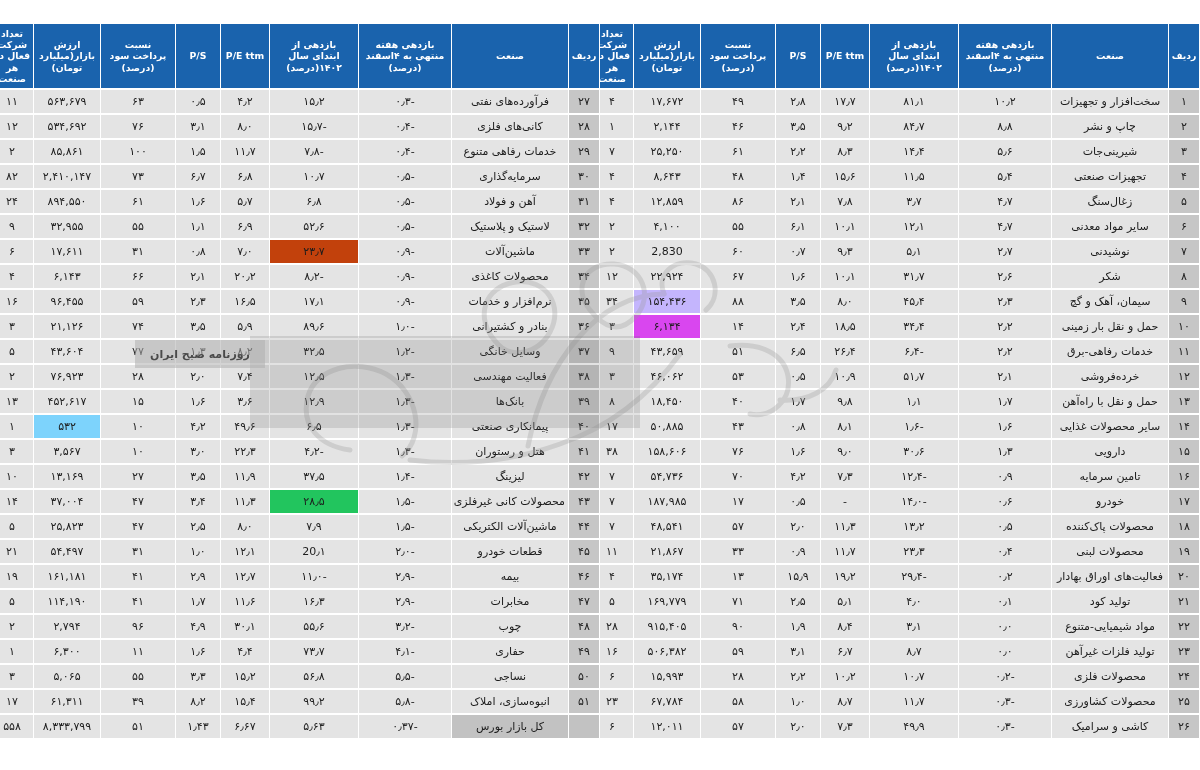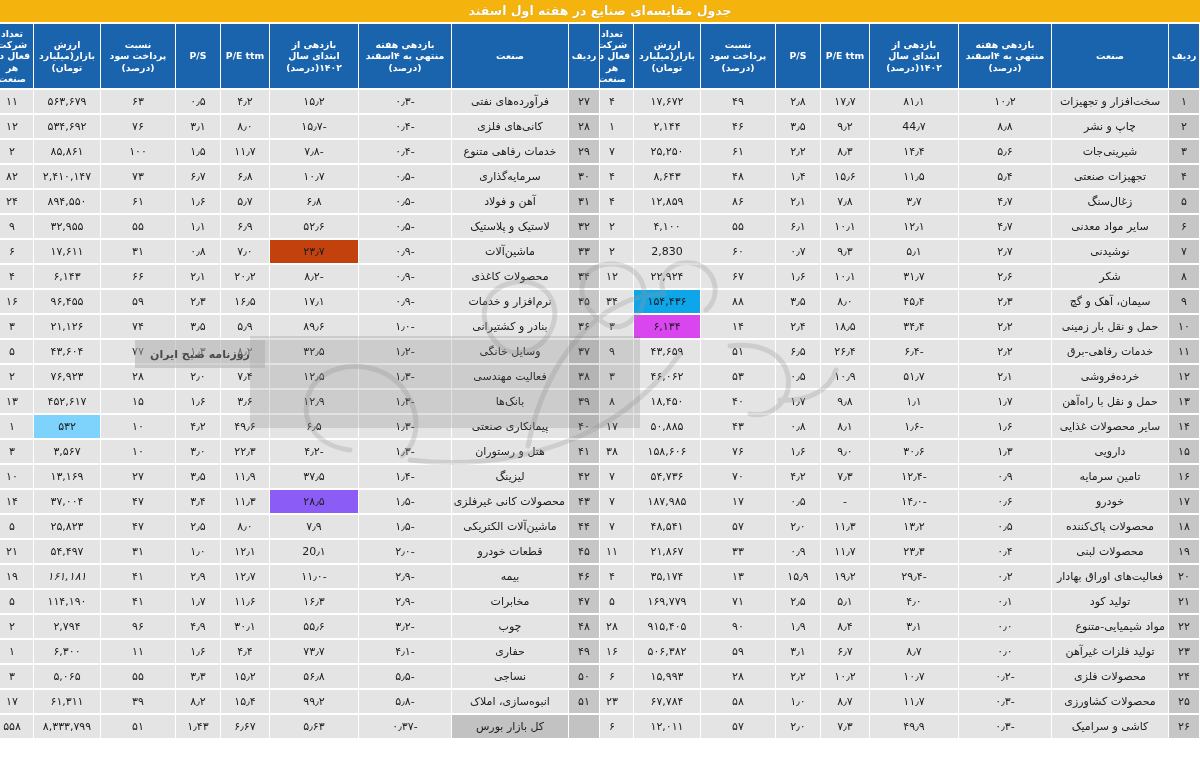--- a/index.html
+++ b/index.html
@@ -177,23 +177,20 @@
     align-items: center;
     justify-content: center;
     pointer-events: none;
   }
 </style>
 </head>
 <body>
 
 <div id="page">
 
-  <div id="title-bar" style="background: rgb(245, 179, 13);">
-    <span class="title-text">جدول مقایسه‌ای صنایع در هفته اول اسفند</span>
-  </div>
 
   <div id="tables">
 
     <div class="half right-half">
       <table class="grid">
         <colgroup>
           <col class="w-rank">
             <col class="w-name">
             <col class="w-wk">
             <col class="w-ytd">
@@ -245,21 +242,21 @@
               <td style="background: rgb(228, 228, 228); color: rgb(28, 28, 28);">۱۷٫۷</td>
               <td style="background: rgb(228, 228, 228); color: rgb(28, 28, 28);">۲٫۸</td>
               <td style="background: rgb(228, 228, 228); color: rgb(28, 28, 28);">۴۹</td>
               <td style="background: rgb(228, 228, 228); color: rgb(28, 28, 28);">۱۷,۶۷۲</td>
               <td style="background: rgb(228, 228, 228); color: rgb(28, 28, 28);">۴</td>
             </tr>
             <tr>
               <td class="c-rank" style="background: rgb(198, 198, 198); color: rgb(28, 28, 28);">۲</td>
               <td class="c-name" style="background: rgb(228, 228, 228); color: rgb(28, 28, 28);">چاپ و نشر</td>
               <td style="background: rgb(228, 228, 228); color: rgb(28, 28, 28);">۸٫۸</td>
-              <td style="background: rgb(228, 228, 228); color: rgb(28, 28, 28);">44٫۷</td>
+              <td style="background: rgb(228, 228, 228); color: rgb(28, 28, 28);">۸۴٫۷</td>
               <td style="background: rgb(228, 228, 228); color: rgb(28, 28, 28);">۹٫۲</td>
               <td style="background: rgb(228, 228, 228); color: rgb(28, 28, 28);">۳٫۵</td>
               <td style="background: rgb(228, 228, 228); color: rgb(28, 28, 28);">۴۶</td>
               <td style="background: rgb(228, 228, 228); color: rgb(28, 28, 28);">۲,۱۴۴</td>
               <td style="background: rgb(228, 228, 228); color: rgb(28, 28, 28);">۱</td>
             </tr>
             <tr>
               <td class="c-rank" style="background: rgb(198, 198, 198); color: rgb(28, 28, 28);">۳</td>
               <td class="c-name" style="background: rgb(228, 228, 228); color: rgb(28, 28, 28);">شیرینی‌جات</td>
               <td style="background: rgb(228, 228, 228); color: rgb(28, 28, 28);">۵٫۶</td>
@@ -326,21 +323,21 @@
               <td style="background: rgb(228, 228, 228); color: rgb(28, 28, 28);">۱۲</td>
             </tr>
             <tr>
               <td class="c-rank" style="background: rgb(198, 198, 198); color: rgb(28, 28, 28);">۹</td>
               <td class="c-name" style="background: rgb(228, 228, 228); color: rgb(28, 28, 28);">سیمان، آهک و گچ</td>
               <td style="background: rgb(228, 228, 228); color: rgb(28, 28, 28);">۲٫۳</td>
               <td style="background: rgb(228, 228, 228); color: rgb(28, 28, 28);">۴۵٫۴</td>
               <td style="background: rgb(228, 228, 228); color: rgb(28, 28, 28);">۸٫۰</td>
               <td style="background: rgb(228, 228, 228); color: rgb(28, 28, 28);">۳٫۵</td>
               <td style="background: rgb(228, 228, 228); color: rgb(28, 28, 28);">۸۸</td>
-              <td style="background: #0ea5e9; color: rgb(28, 28, 28);">۱۵۴,۴۳۶</td>
+              <td style="background: #c4b5fd; color: rgb(28, 28, 28);">۱۵۴,۴۳۶</td>
               <td style="background: rgb(228, 228, 228); color: rgb(28, 28, 28);">۳۴</td>
             </tr>
             <tr>
               <td class="c-rank" style="background: rgb(198, 198, 198); color: rgb(28, 28, 28);">۱۰</td>
               <td class="c-name" style="background: rgb(228, 228, 228); color: rgb(28, 28, 28);">حمل و نقل بار زمینی</td>
               <td style="background: rgb(228, 228, 228); color: rgb(28, 28, 28);">۲٫۲</td>
               <td style="background: rgb(228, 228, 228); color: rgb(28, 28, 28);">۳۴٫۴</td>
               <td style="background: rgb(228, 228, 228); color: rgb(28, 28, 28);">۱۸٫۵</td>
               <td style="background: rgb(228, 228, 228); color: rgb(28, 28, 28);">۲٫۴</td>
               <td style="background: rgb(228, 228, 228); color: rgb(28, 28, 28);">۱۴</td>
@@ -463,21 +460,21 @@
               <td style="background: rgb(228, 228, 228); color: rgb(28, 28, 28);">۰٫۱</td>
               <td style="background: rgb(228, 228, 228); color: rgb(28, 28, 28);">۴٫۰</td>
               <td style="background: rgb(228, 228, 228); color: rgb(28, 28, 28);">۵٫۱</td>
               <td style="background: rgb(228, 228, 228); color: rgb(28, 28, 28);">۲٫۵</td>
               <td style="background: rgb(228, 228, 228); color: rgb(28, 28, 28);">۷۱</td>
               <td style="background: rgb(228, 228, 228); color: rgb(28, 28, 28);">۱۶۹,۷۷۹</td>
               <td style="background: rgb(228, 228, 228); color: rgb(28, 28, 28);">۵</td>
             </tr>
             <tr>
               <td class="c-rank" style="background: rgb(198, 198, 198); color: rgb(28, 28, 28);">۲۲</td>
-              <td class="c-name" style="background: rgb(228, 228, 228); color: rgb(28, 28, 28); text-align: right;">مواد شیمیایی-متنوع</td>
+              <td class="c-name" style="background: rgb(228, 228, 228); color: rgb(28, 28, 28);">مواد شیمیایی-متنوع</td>
               <td style="background: rgb(228, 228, 228); color: rgb(28, 28, 28);">۰٫۰</td>
               <td style="background: rgb(228, 228, 228); color: rgb(28, 28, 28);">۳٫۱</td>
               <td style="background: rgb(228, 228, 228); color: rgb(28, 28, 28);">۸٫۴</td>
               <td style="background: rgb(228, 228, 228); color: rgb(28, 28, 28);">۱٫۹</td>
               <td style="background: rgb(228, 228, 228); color: rgb(28, 28, 28);">۹۰</td>
               <td style="background: rgb(228, 228, 228); color: rgb(28, 28, 28);">۹۱۵,۴۰۵</td>
               <td style="background: rgb(228, 228, 228); color: rgb(28, 28, 28);">۲۸</td>
             </tr>
             <tr>
               <td class="c-rank" style="background: rgb(198, 198, 198); color: rgb(28, 28, 28);">۲۳</td>
@@ -747,21 +744,21 @@
               <td style="background: rgb(228, 228, 228); color: rgb(28, 28, 28);">۱۱٫۹</td>
               <td style="background: rgb(228, 228, 228); color: rgb(28, 28, 28);">۳٫۵</td>
               <td style="background: rgb(228, 228, 228); color: rgb(28, 28, 28);">۲۷</td>
               <td style="background: rgb(228, 228, 228); color: rgb(28, 28, 28);">۱۳,۱۶۹</td>
               <td style="background: rgb(228, 228, 228); color: rgb(28, 28, 28);">۱۰</td>
             </tr>
             <tr>
               <td class="c-rank" style="background: rgb(198, 198, 198); color: rgb(28, 28, 28);">۴۳</td>
               <td class="c-name" style="background: rgb(228, 228, 228); color: rgb(28, 28, 28);">محصولات کانی غیرفلزی</td>
               <td style="background: rgb(228, 228, 228); color: rgb(28, 28, 28);">-۱٫۵</td>
-              <td style="background: #8b5cf6; color: rgb(28, 28, 28); font-family: Liberation Serif, serif;">۲۸٫۵</td>
+              <td style="background: #22c55e; color: rgb(28, 28, 28); font-family: Liberation Serif, serif;">۲۸٫۵</td>
               <td style="background: rgb(228, 228, 228); color: rgb(28, 28, 28);">۱۱٫۳</td>
               <td style="background: rgb(228, 228, 228); color: rgb(28, 28, 28);">۳٫۴</td>
               <td style="background: rgb(228, 228, 228); color: rgb(28, 28, 28);">۴۷</td>
               <td style="background: rgb(228, 228, 228); color: rgb(28, 28, 28);">۳۷,۰۰۴</td>
               <td style="background: rgb(228, 228, 228); color: rgb(28, 28, 28);">۱۴</td>
             </tr>
             <tr>
               <td class="c-rank" style="background: rgb(198, 198, 198); color: rgb(28, 28, 28);">۴۴</td>
               <td class="c-name" style="background: rgb(228, 228, 228); color: rgb(28, 28, 28);">ماشین‌آلات الکتریکی</td>
               <td style="background: rgb(228, 228, 228); color: rgb(28, 28, 28);">-۱٫۵</td>
@@ -784,21 +781,21 @@
               <td style="background: rgb(228, 228, 228); color: rgb(28, 28, 28);">۲۱</td>
             </tr>
             <tr>
               <td class="c-rank" style="background: rgb(198, 198, 198); color: rgb(28, 28, 28);">۴۶</td>
               <td class="c-name" style="background: rgb(228, 228, 228); color: rgb(28, 28, 28);">بیمه</td>
               <td style="background: rgb(228, 228, 228); color: rgb(28, 28, 28);">-۲٫۹</td>
               <td style="background: rgb(228, 228, 228); color: rgb(28, 28, 28);">-۱۱٫۰</td>
               <td style="background: rgb(228, 228, 228); color: rgb(28, 28, 28);">۱۲٫۷</td>
               <td style="background: rgb(228, 228, 228); color: rgb(28, 28, 28);">۲٫۹</td>
               <td style="background: rgb(228, 228, 228); color: rgb(28, 28, 28);">۴۱</td>
-              <td style="background: rgb(228, 228, 228); color: rgb(28, 28, 28); font-style: italic;">۱۶۱,۱۸۱</td>
+              <td style="background: rgb(228, 228, 228); color: rgb(28, 28, 28);">۱۶۱,۱۸۱</td>
               <td style="background: rgb(228, 228, 228); color: rgb(28, 28, 28);">۱۹</td>
             </tr>
             <tr>
               <td class="c-rank" style="background: rgb(198, 198, 198); color: rgb(28, 28, 28);">۴۷</td>
               <td class="c-name" style="background: rgb(228, 228, 228); color: rgb(28, 28, 28);">مخابرات</td>
               <td style="background: rgb(228, 228, 228); color: rgb(28, 28, 28);">-۲٫۹</td>
               <td style="background: rgb(228, 228, 228); color: rgb(28, 28, 28);">۱۶٫۳</td>
               <td style="background: rgb(228, 228, 228); color: rgb(28, 28, 28);">۱۱٫۶</td>
               <td style="background: rgb(228, 228, 228); color: rgb(28, 28, 28);">۱٫۷</td>
               <td style="background: rgb(228, 228, 228); color: rgb(28, 28, 28);">۴۱</td>

